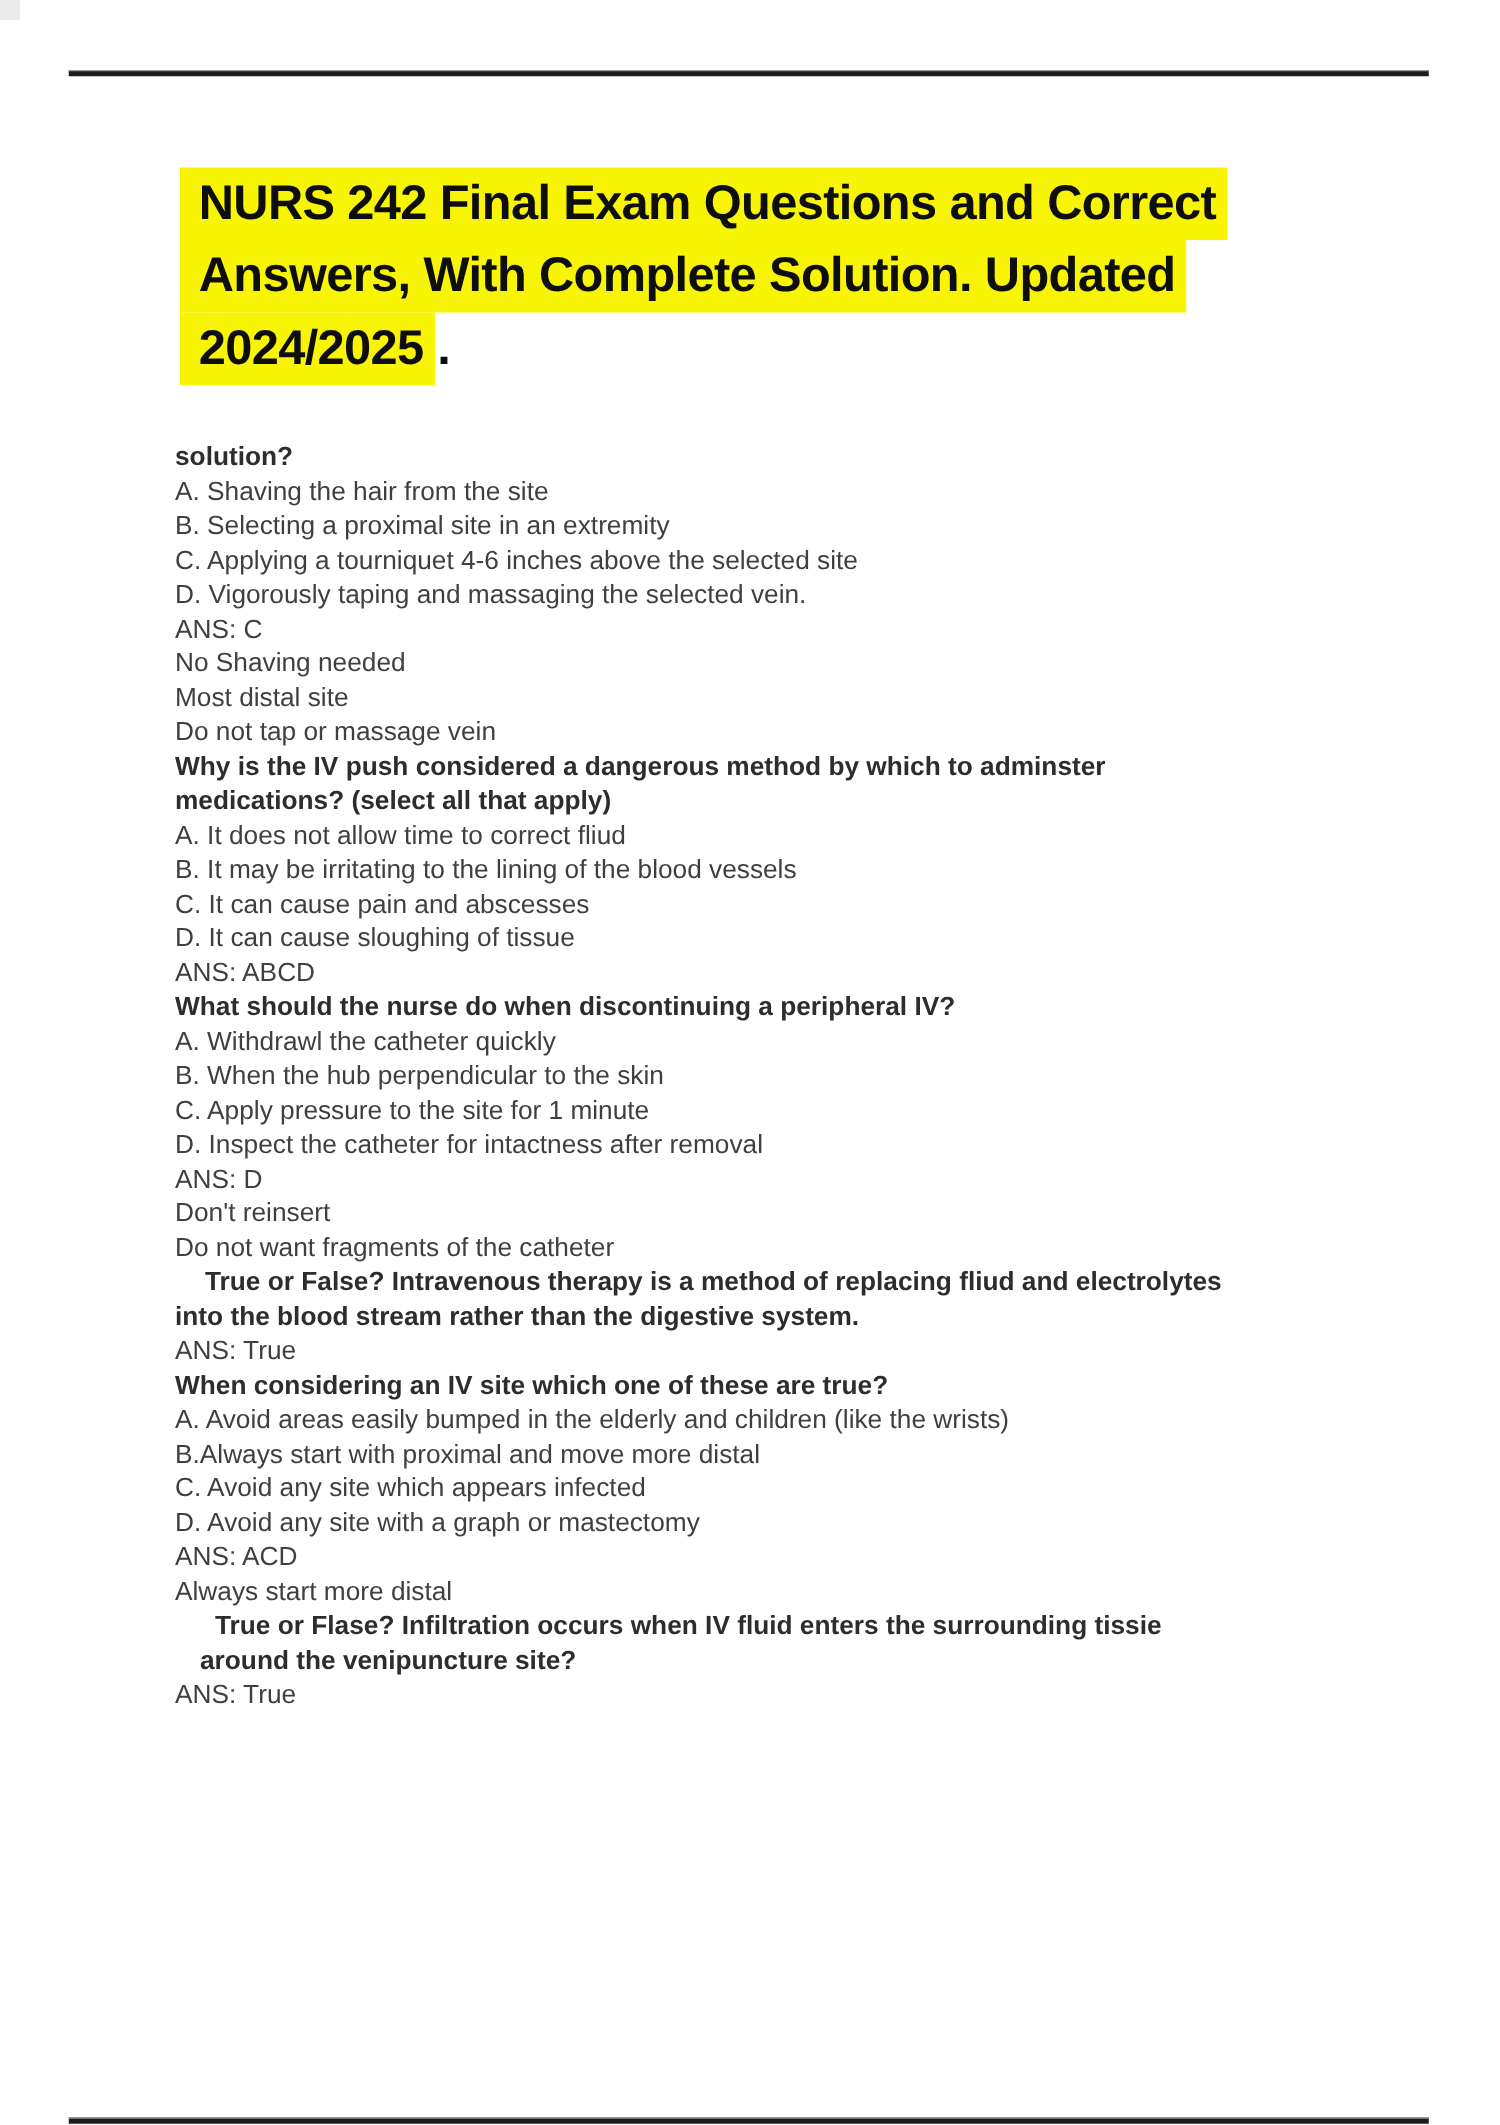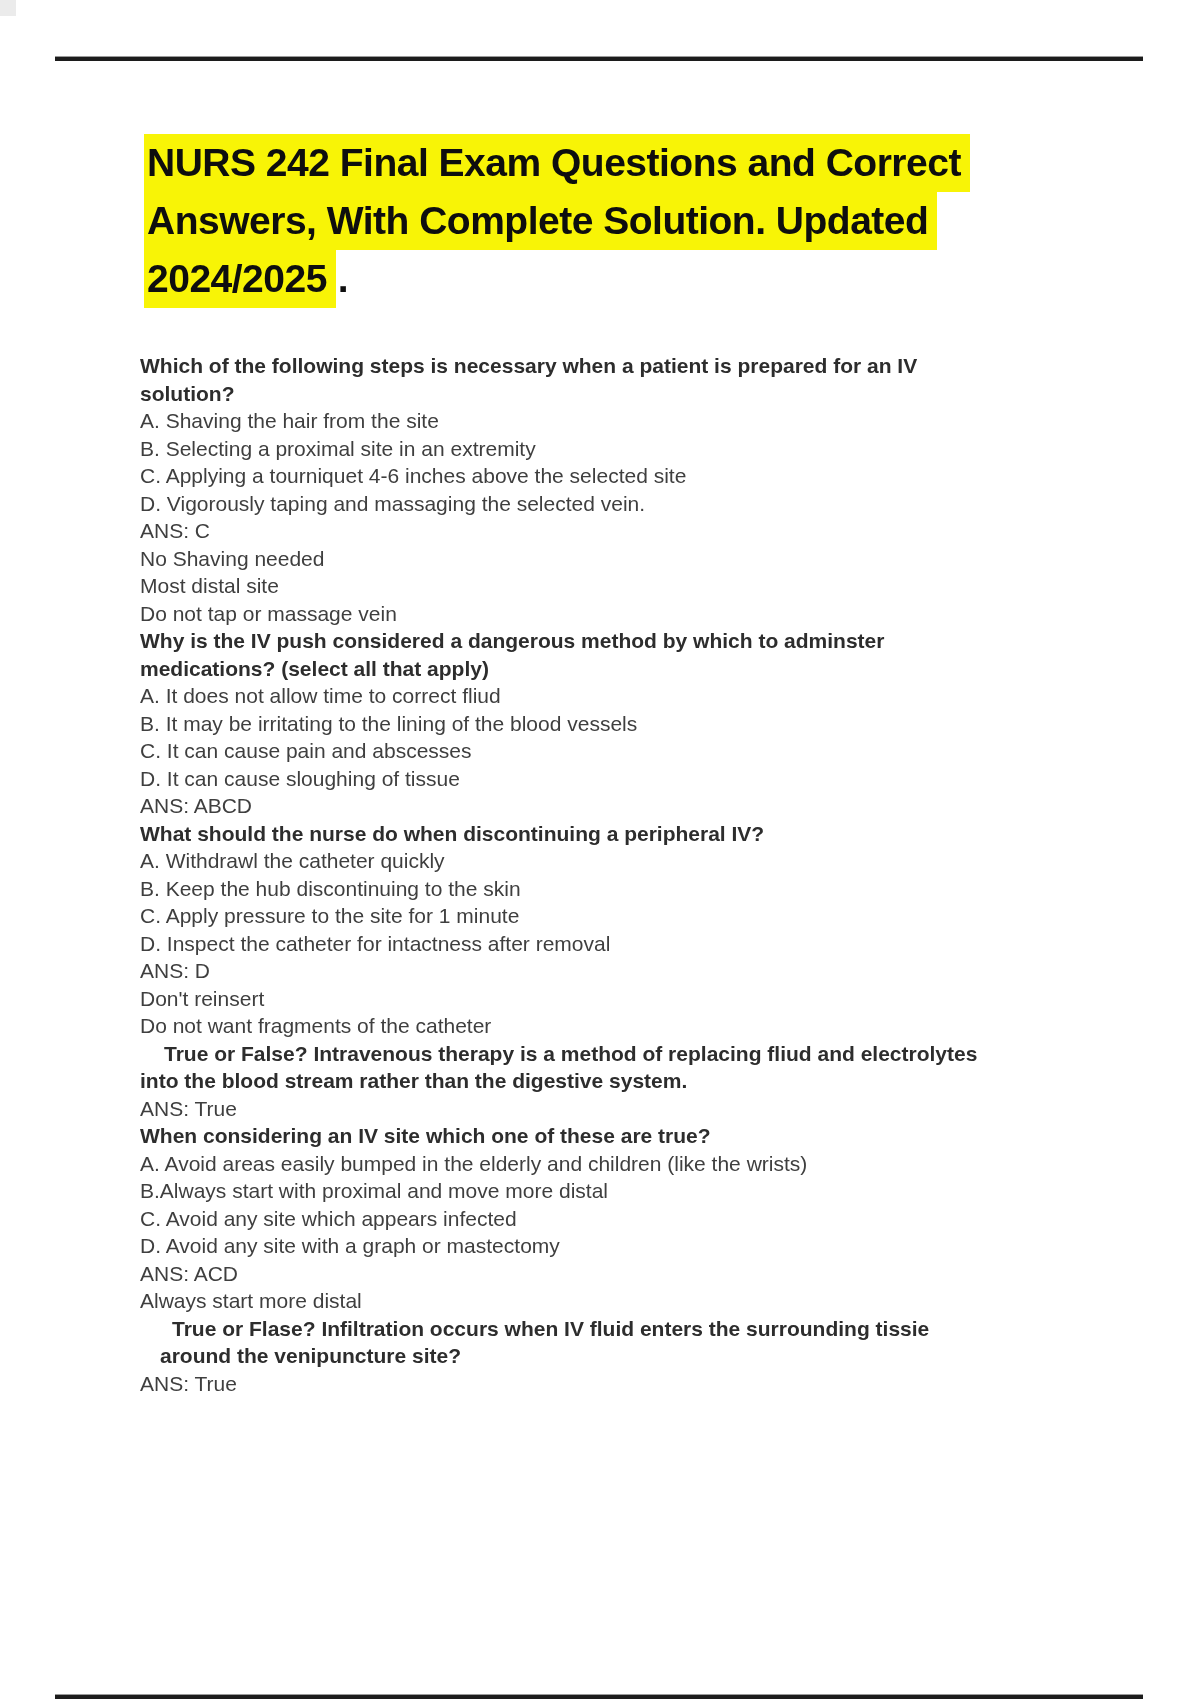--- a/index.html
+++ b/index.html
@@ -33,21 +33,21 @@
     margin: 0;
     font-size: 39px;
     line-height: 58px;
     font-weight: bold;
     letter-spacing: -0.5px;
     color: #0e0e0e;
     white-space: nowrap;
   }
   .title .hl {
     background: #f8f406;
-    padding: 7px 9px 8px 3px;
+    padding: 7px 9px 8px 15px;
   }
   .title .suffix { padding-left: 2px; }
   .qa-content {
     position: absolute;
     left: 140px;
     top: 352px;
     width: 960px;
     font-size: 21px;
     line-height: 27.5px;
     color: #3f3f3f;
@@ -66,40 +66,39 @@
   <div class="corner-artifact"></div>
   <div class="rule rule-top" style="background: rgb(28, 28, 28);"></div>
 
   <h1 class="title" style="color: rgb(14, 14, 14);">
     <div class="t-line"><span class="hl" style="background: rgb(248, 244, 6);"><span>NURS 242 Final Exam</span><span> Questions and Correct</span></span></div>
     <div class="t-line"><span class="hl" style="background: rgb(248, 244, 6);">Answers, With Complete Solution. Updated</span></div>
     <div class="t-line"><span class="hl" style="background: rgb(248, 244, 6);">2024/2025</span><span class="suffix">.</span></div>
   </h1>
 
   <div class="qa-content" id="qa-content" style="color: rgb(63, 63, 63);">
-      <div class="line bold" style="color: rgb(45, 45, 45);">Which of the following steps is necessary when a patient is prepared for an IV</div>
       <div class="line bold" style="color: rgb(45, 45, 45);">solution?</div>
       <div class="line">A. Shaving the hair from the site</div>
       <div class="line">B. Selecting a proximal site in an extremity</div>
       <div class="line">C. Applying a tourniquet 4-6 inches above the selected site</div>
       <div class="line">D. Vigorously taping and massaging the selected vein.</div>
       <div class="line">ANS: C</div>
       <div class="line">No Shaving needed</div>
       <div class="line">Most distal site</div>
       <div class="line">Do not tap or massage vein</div>
       <div class="line bold" style="color: rgb(45, 45, 45);">Why is the IV push considered a dangerous method by which to adminster</div>
       <div class="line bold" style="color: rgb(45, 45, 45);">medications? (select all that apply)</div>
       <div class="line">A. It does not allow time to correct fliud</div>
       <div class="line">B. It may be irritating to the lining of the blood vessels</div>
       <div class="line">C. It can cause pain and abscesses</div>
       <div class="line">D. It can cause sloughing of tissue</div>
       <div class="line">ANS: ABCD</div>
       <div class="line bold" style="color: rgb(45, 45, 45);">What should the nurse do when discontinuing a peripheral IV?</div>
       <div class="line">A. Withdrawl the catheter quickly</div>
-      <div class="line">B. Keep the hub discontinuing to the skin</div>
+      <div class="line">B. When the hub perpendicular to the skin</div>
       <div class="line">C. Apply pressure to the site for 1 minute</div>
       <div class="line">D. Inspect the catheter for intactness after removal</div>
       <div class="line">ANS: D</div>
       <div class="line">Don't reinsert</div>
       <div class="line">Do not want fragments of the catheter</div>
       <div class="line bold" style="color: rgb(45, 45, 45); margin-left: 24px;">True or False? Intravenous therapy is a method of replacing fliud and electrolytes</div>
       <div class="line bold" style="color: rgb(45, 45, 45);">into the blood stream rather than the digestive system.</div>
       <div class="line">ANS: True</div>
       <div class="line bold" style="color: rgb(45, 45, 45);">When considering an IV site which one of these are true?</div>
       <div class="line">A. Avoid areas easily bumped in the elderly and children (like the wrists)</div>

